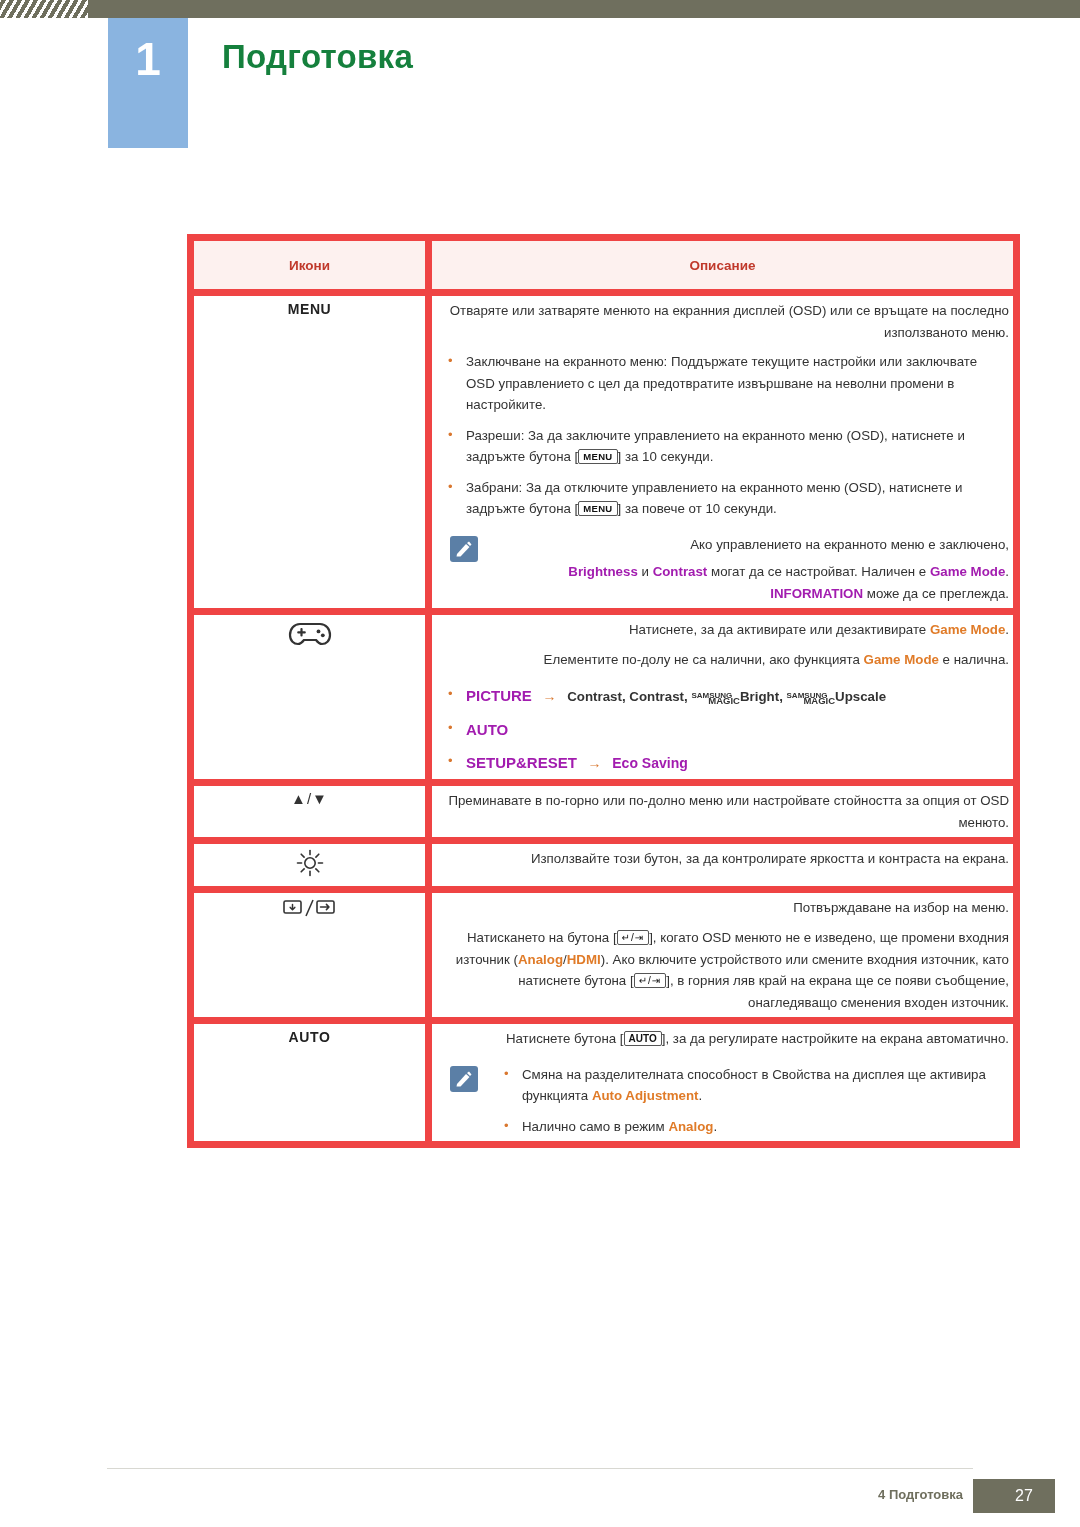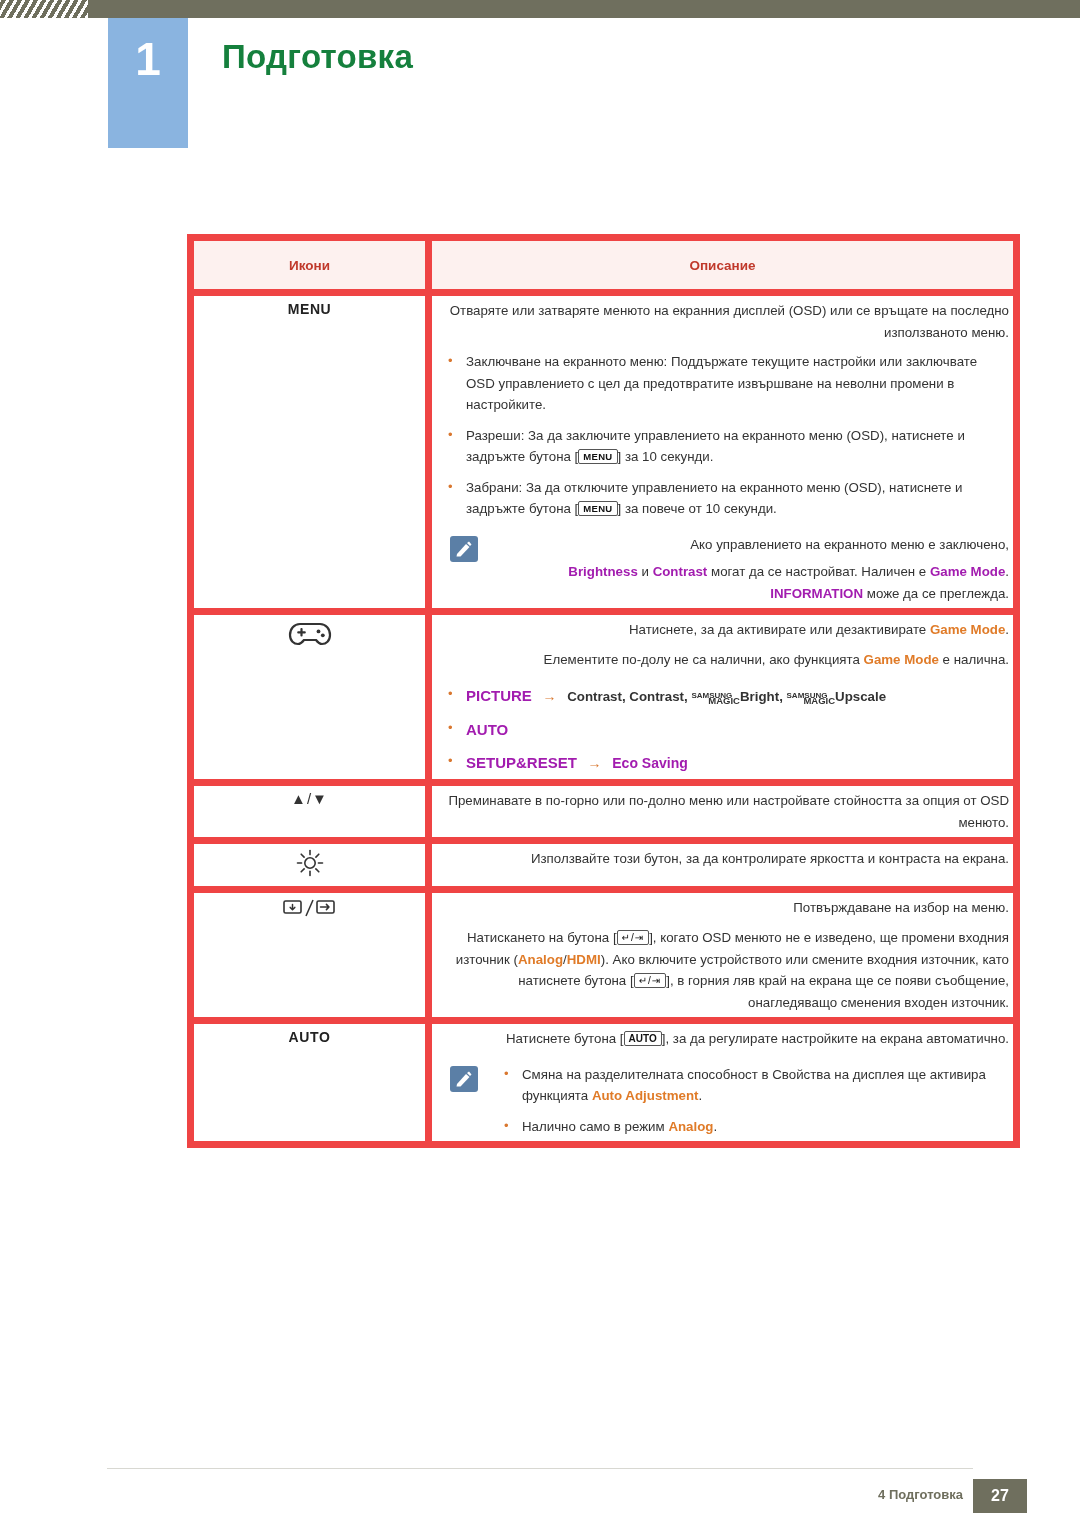--- a/index.html
+++ b/index.html
@@ -229,29 +229,30 @@
     width: 963px;
     text-align: right;
     font-size: 13px;
     font-weight: bold;
     color: #6f6f5e;
   }
   .footer-page {
     position: absolute;
     top: 1479px;
     left: 973px;
-    width: 54px;
+    width: 62px;
     height: 34px;
     background: #6f6f5e;
     color: #ffffff;
     font-size: 16px;
-    font-weight: bold;
+    font-weight: normal;
     display: flex;
     align-items: center;
     justify-content: center;
+    padding-left: 20px;
   }
 </style>
 </head>
 <body>
 
 <div class="top-bar">
   <div class="top-bar-hatch"></div>
 </div>
 <div class="chapter-badge">1</div>
 <div class="chapter-title">Подготовка</div>

